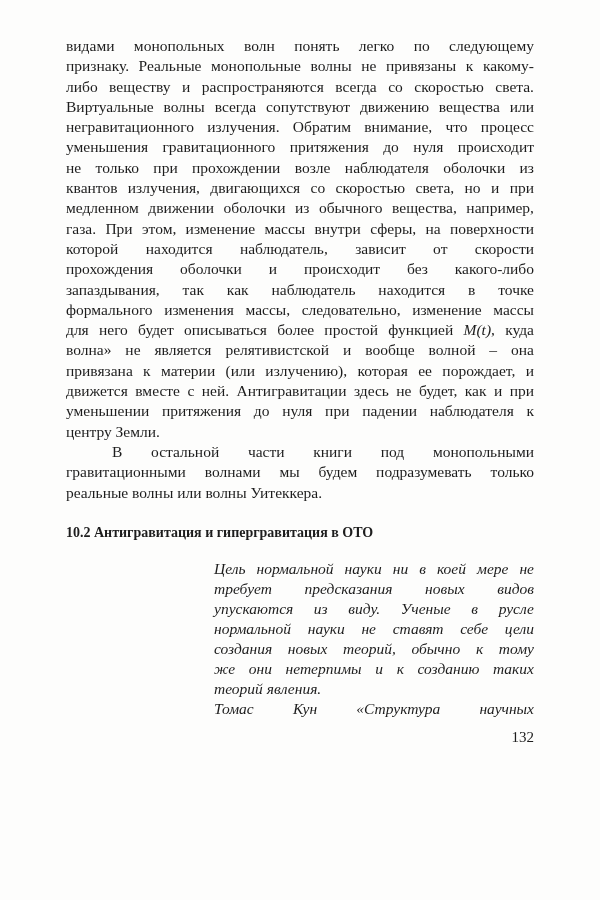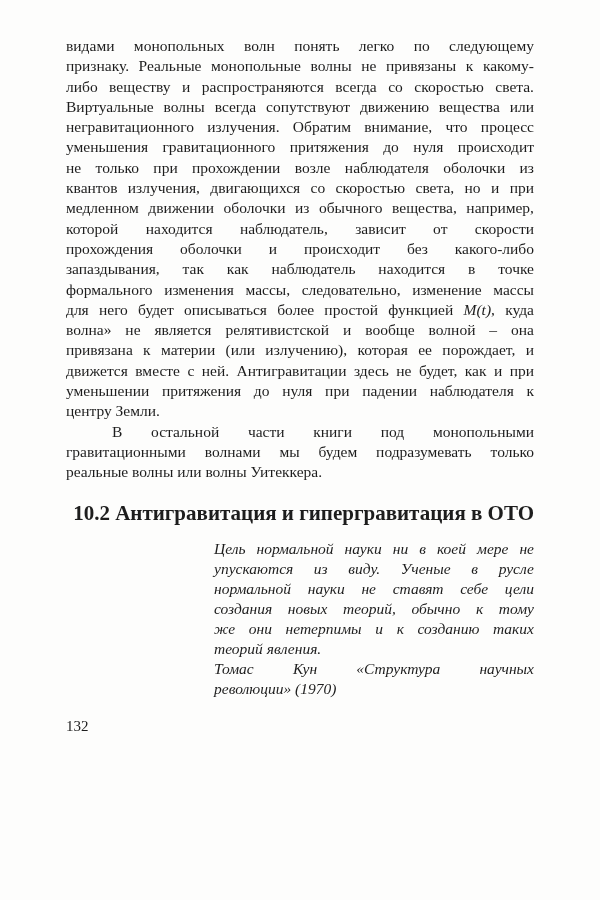--- a/index.html
+++ b/index.html
@@ -20,55 +20,57 @@
   }
   .line {
     text-align: justify;
     text-align-last: justify;
     white-space: normal;
   }
   .line.last { text-align-last: left; }
   .indent-first .line:first-child { text-indent: 46px; }
   .heading {
     margin: 19px 0 0 0;
-    font-size: 21px;
+    font-size: 14px;
     font-weight: bold;
     line-height: 22px;
-    text-align: right;
+    text-align: left;
     font-family: Liberation Serif, serif;
   }
   .quote {
     margin: 15px 0 0 148px;
     width: 320px;
     font-size: 15.5px;
     font-weight: normal;
     font-style: italic;
     line-height: 20px;
   }
   .page-number {
-    margin-top: 17px;
+    margin-top: 8px;
     font-size: 15px;
     line-height: 20px;
+    text-align: right;
   }
 </style>
 </head>
 <body>
 
 <div class="page">
 
   <div class="body-text">
       <div class="line"><span>видами монопольных волн понять легко по следующему</span></div>
       <div class="line"><span>признаку. Реальные монопольные волны не привязаны к какому-</span></div>
       <div class="line"><span>либо веществу и распространяются всегда со скоростью света.</span></div>
       <div class="line"><span>Виртуальные волны всегда сопутствуют движению вещества или</span></div>
       <div class="line"><span>негравитационного излучения. Обратим внимание, что процесс</span></div>
       <div class="line"><span>уменьшения гравитационного притяжения до нуля происходит</span></div>
       <div class="line"><span>не только при прохождении возле наблюдателя оболочки из</span></div>
       <div class="line"><span>квантов излучения, двигающихся со скоростью света, но и при</span></div>
       <div class="line"><span>медленном движении оболочки из обычного вещества, например,</span></div>
+      <div class="line"><span>газа. При этом, изменение массы внутри сферы, на поверхности</span></div>
       <div class="line"><span>которой находится наблюдатель, зависит от скорости</span></div>
       <div class="line"><span>прохождения оболочки и происходит без какого-либо</span></div>
       <div class="line"><span>запаздывания, так как наблюдатель находится в точке</span></div>
       <div class="line"><span>формального изменения массы, следовательно, изменение массы</span></div>
       <div class="line"><span>для него будет описываться более простой функцией </span><i>M(t)</i><span>, куда</span></div>
       <div class="line"><span>волна» не является релятивистской и вообще волной – она</span></div>
       <div class="line"><span>привязана к материи (или излучению), которая ее порождает, и</span></div>
       <div class="line"><span>движется вместе с ней. Антигравитации здесь не будет, как и при</span></div>
       <div class="line"><span>уменьшении притяжения до нуля при падении наблюдателя к</span></div>
       <div class="line last"><span>центру Земли.</span></div>
@@ -78,27 +80,27 @@
       <div class="line"><span>В остальной части книги под монопольными</span></div>
       <div class="line"><span>гравитационными волнами мы будем подразумевать только</span></div>
       <div class="line last"><span>реальные волны или волны Уитеккера.</span></div>
     </div>
 
   <h2 class="heading">10.2 Антигравитация и гипергравитация в ОТО</h2>
 
   <div class="quote">
     <div>
         <div class="line"><span>Цель нормальной науки ни в коей мере не</span></div>
+        <div class="line"><span>требует предсказания новых видов</span></div>
         <div class="line"><span>упускаются из виду. Ученые в русле</span></div>
         <div class="line"><span>нормальной науки не ставят себе цели</span></div>
         <div class="line"><span>создания новых теорий, обычно к тому</span></div>
         <div class="line"><span>же они нетерпимы и к созданию таких</span></div>
         <div class="line last"><span>теорий явления.</span></div>
       </div>
     <div>
         <div class="line"><span>Томас Кун «Структура научных</span></div>
-        <div class="line last"><span>революции» (1970)</span></div>
       </div>
   </div>
 
   <div class="page-number">132</div>
 
 </div>
 
 </body></html>

